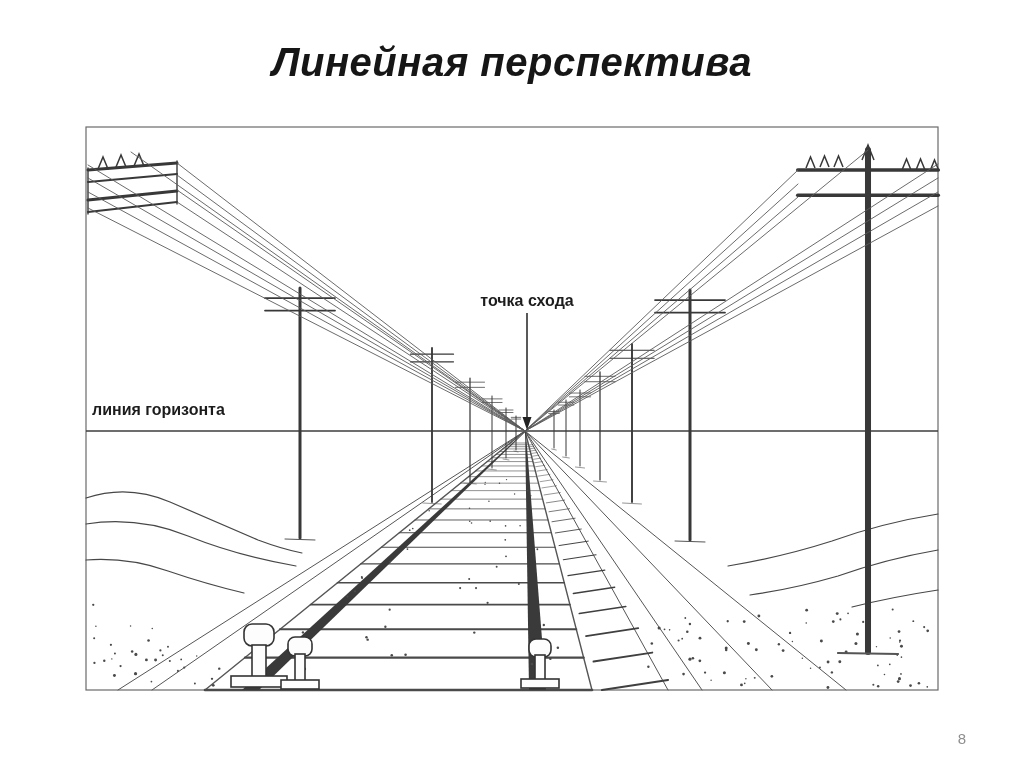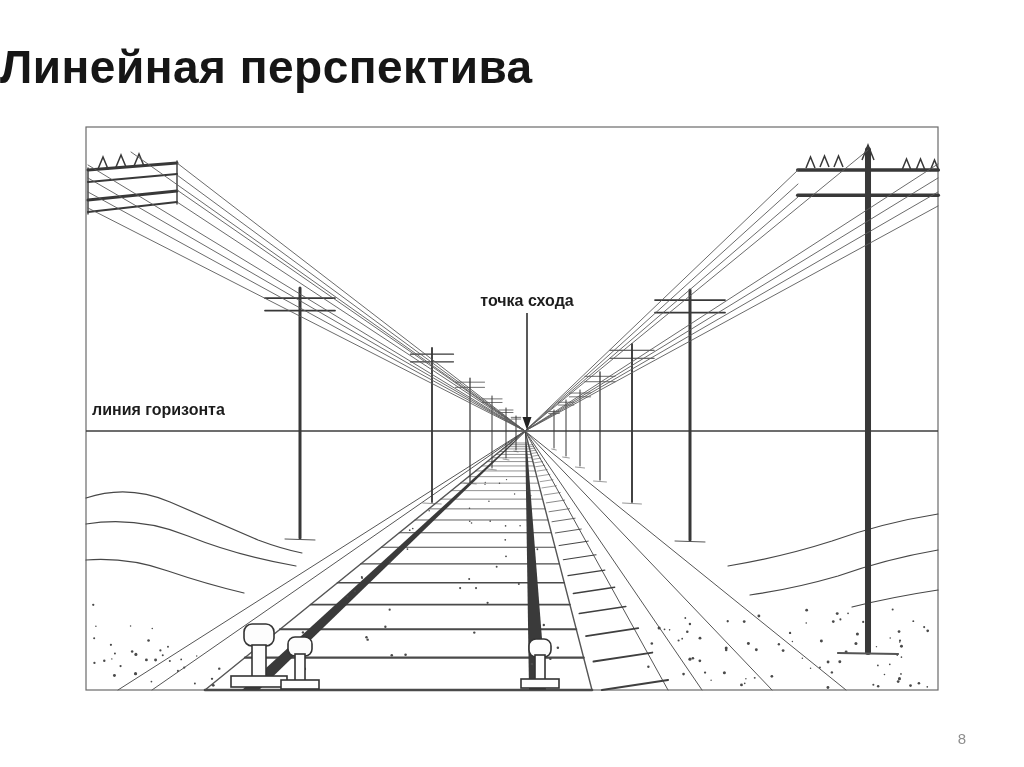--- a/index.html
+++ b/index.html
@@ -1,19 +1,19 @@
 <!DOCTYPE html>
 <html><head>
 <meta charset="utf-8">
 <style>
   html,body{margin:0;padding:0;background:#ffffff;}
   body{font-family:"Liberation Sans",sans-serif;}
   .slide{position:relative;width:1024px;height:767px;background:#ffffff;overflow:hidden;}
-  .title{position:absolute;top:40px;left:0;width:100%;text-align:left;margin:0;
-         font-size:46px;font-weight:600;color:#161616;letter-spacing:.5px;}
+  .title{position:absolute;top:40px;left:0;width:100%;text-align:center;margin:0;
+         font-size:40px;font-weight:600;color:#161616;letter-spacing:.5px;font-style:italic;}
   .canvas{position:absolute;top:0;left:0;width:1024px;height:751px;}
   svg{position:absolute;top:0;left:0;}
   .diagram-label{font-family:"Liberation Sans",sans-serif;font-size:16px;font-weight:700;fill:#1c1c1c;}
   .page-number{position:absolute;right:58px;bottom:20px;font-size:15px;color:#8e8e8e;}
 </style>
 </head>
 <body>
 
 <div class="slide">
   <h1 class="title">Линейная перспектива</h1>

